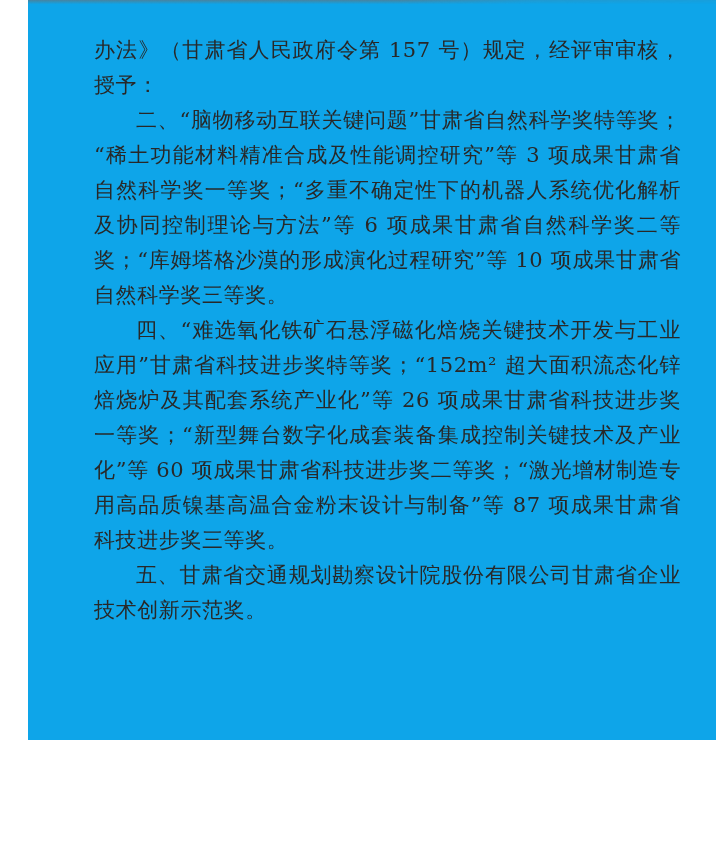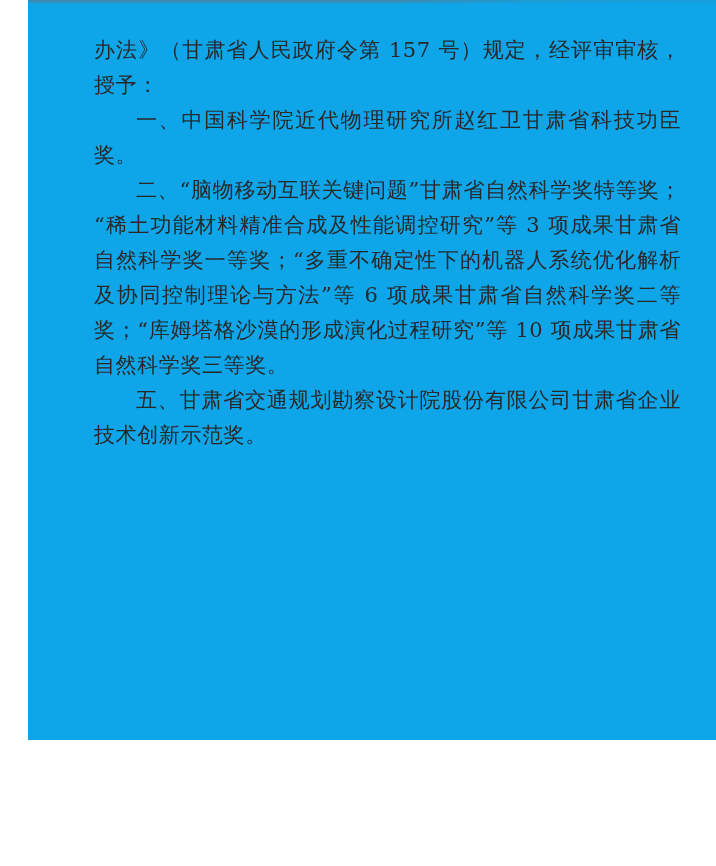--- a/index.html
+++ b/index.html
@@ -54,20 +54,20 @@
 </style>
 </head>
 <body>
 
 <div class="page">
 
   <div class="scan-edge"></div>
 
   <main class="content">
     <p class="para">办法》（甘肃省人民政府令第 157 号）规定，经评审审核，授予：</p>
-    <p class="para indent">一、中国科学院近代物理研究所赵红卫甘肃省科技功臣奖。</p>
     <p class="para indent">二、“脑物移动互联关键问题”甘肃省自然科学奖特等奖；“稀土功能材料精准合成及性能调控研究”等 3 项成果甘肃省自然科学奖一等奖；“多重不确定性下的机器人系统优化解析及协同控制理论与方法”等 6 项成果甘肃省自然科学奖二等奖；“库姆塔格沙漠的形成演化过程研究”等 10 项成果甘肃省自然科学奖三等奖。</p>
+    <p class="para indent">四、“难选氧化铁矿石悬浮磁化焙烧关键技术开发与工业应用”甘肃省科技进步奖特等奖；“152m² 超大面积流态化锌焙烧炉及其配套系统产业化”等 26 项成果甘肃省科技进步奖一等奖；“新型舞台数字化成套装备集成控制关键技术及产业化”等 60 项成果甘肃省科技进步奖二等奖；“激光增材制造专用高品质镍基高温合金粉末设计与制备”等 87 项成果甘肃省科技进步奖三等奖。</p>
     <p class="para indent">五、甘肃省交通规划勘察设计院股份有限公司甘肃省企业技术创新示范奖。</p>
   </main>
 
   <div class="page-footer">— 2 —</div>
 
 </div>
 
 </body></html>

